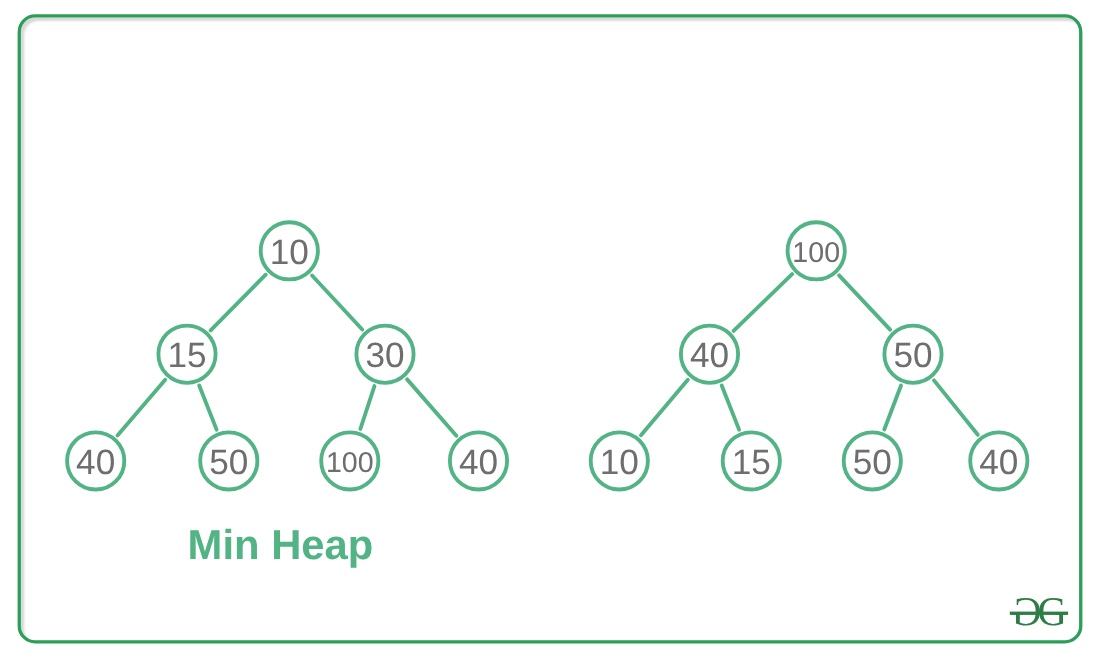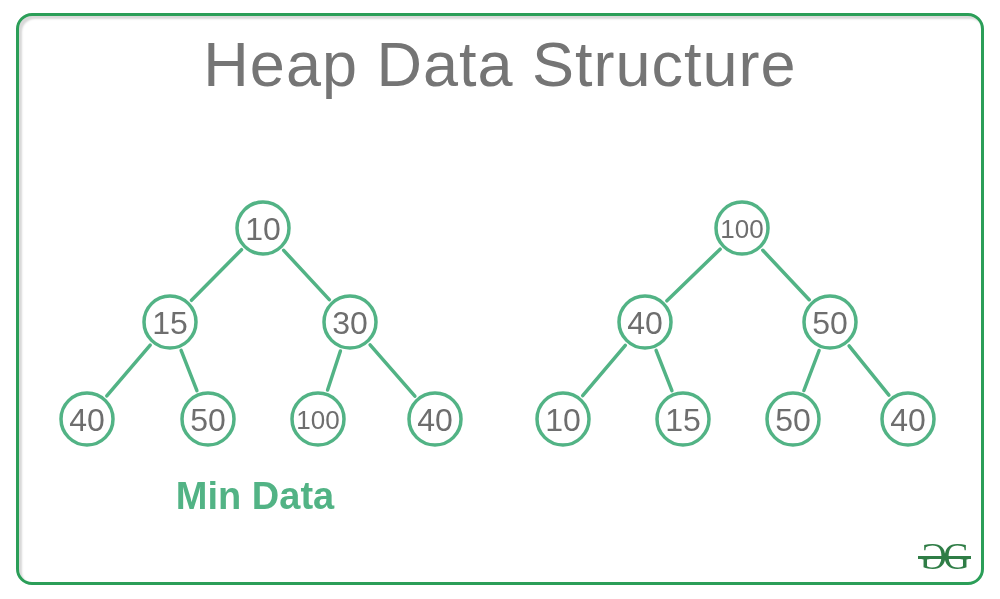--- a/index.html
+++ b/index.html
@@ -79,21 +79,20 @@
     height:2.5px;
     background:var(--logo-green);
   }
 </style>
 </head>
 <body>
 
 <div class="canvas">
   <div class="frame"></div>
 
-  <h1 class="title">Heap Data Structure</h1>
 
   <svg id="tree-svg" viewBox="0 0 1000 599" xmlns="http://www.w3.org/2000/svg">
       <g>
         <line x1="241.5" y1="249.7" x2="191.5" y2="300.3" stroke="#52b385" stroke-width="3.5" stroke-linecap="round"></line>
         <line x1="283.7" y1="250.4" x2="329.3" y2="299.6" stroke="#52b385" stroke-width="3.5" stroke-linecap="round"></line>
         <line x1="150.2" y1="345.2" x2="106.8" y2="395.8" stroke="#52b385" stroke-width="3.5" stroke-linecap="round"></line>
         <line x1="181.1" y1="350.4" x2="196.9" y2="390.6" stroke="#52b385" stroke-width="3.5" stroke-linecap="round"></line>
         <line x1="340.4" y1="351.0" x2="327.6" y2="390.0" stroke="#52b385" stroke-width="3.5" stroke-linecap="round"></line>
         <line x1="370.1" y1="344.9" x2="414.9" y2="396.1" stroke="#52b385" stroke-width="3.5" stroke-linecap="round"></line>
         <circle cx="263" cy="228" r="26" fill="#ffffff" stroke="#52b385" stroke-width="3.5"></circle>
@@ -128,18 +127,18 @@
         <text x="563" y="420" text-anchor="middle" dominant-baseline="central" fill="#6e6e6e" font-family="&quot;Liberation Sans&quot;, sans-serif" font-size="32">10</text>
         <circle cx="683" cy="419" r="26" fill="#ffffff" stroke="#52b385" stroke-width="3.5"></circle>
         <text x="683" y="420" text-anchor="middle" dominant-baseline="central" fill="#6e6e6e" font-family="&quot;Liberation Sans&quot;, sans-serif" font-size="32">15</text>
         <circle cx="793" cy="419" r="26" fill="#ffffff" stroke="#52b385" stroke-width="3.5"></circle>
         <text x="793" y="420" text-anchor="middle" dominant-baseline="central" fill="#6e6e6e" font-family="&quot;Liberation Sans&quot;, sans-serif" font-size="32">50</text>
         <circle cx="908" cy="419" r="26" fill="#ffffff" stroke="#52b385" stroke-width="3.5"></circle>
         <text x="908" y="420" text-anchor="middle" dominant-baseline="central" fill="#6e6e6e" font-family="&quot;Liberation Sans&quot;, sans-serif" font-size="32">40</text>
       </g>
     </svg>
 
-  <div class="tree-label label-min">Min Data</div>
+  <div class="tree-label label-min">Min Heap</div>
 
   <div class="logo"><span class="g-rev">G</span><span>G</span>
     <div class="logo-bar"></div>
   </div>
 </div>
 
 </body></html>

